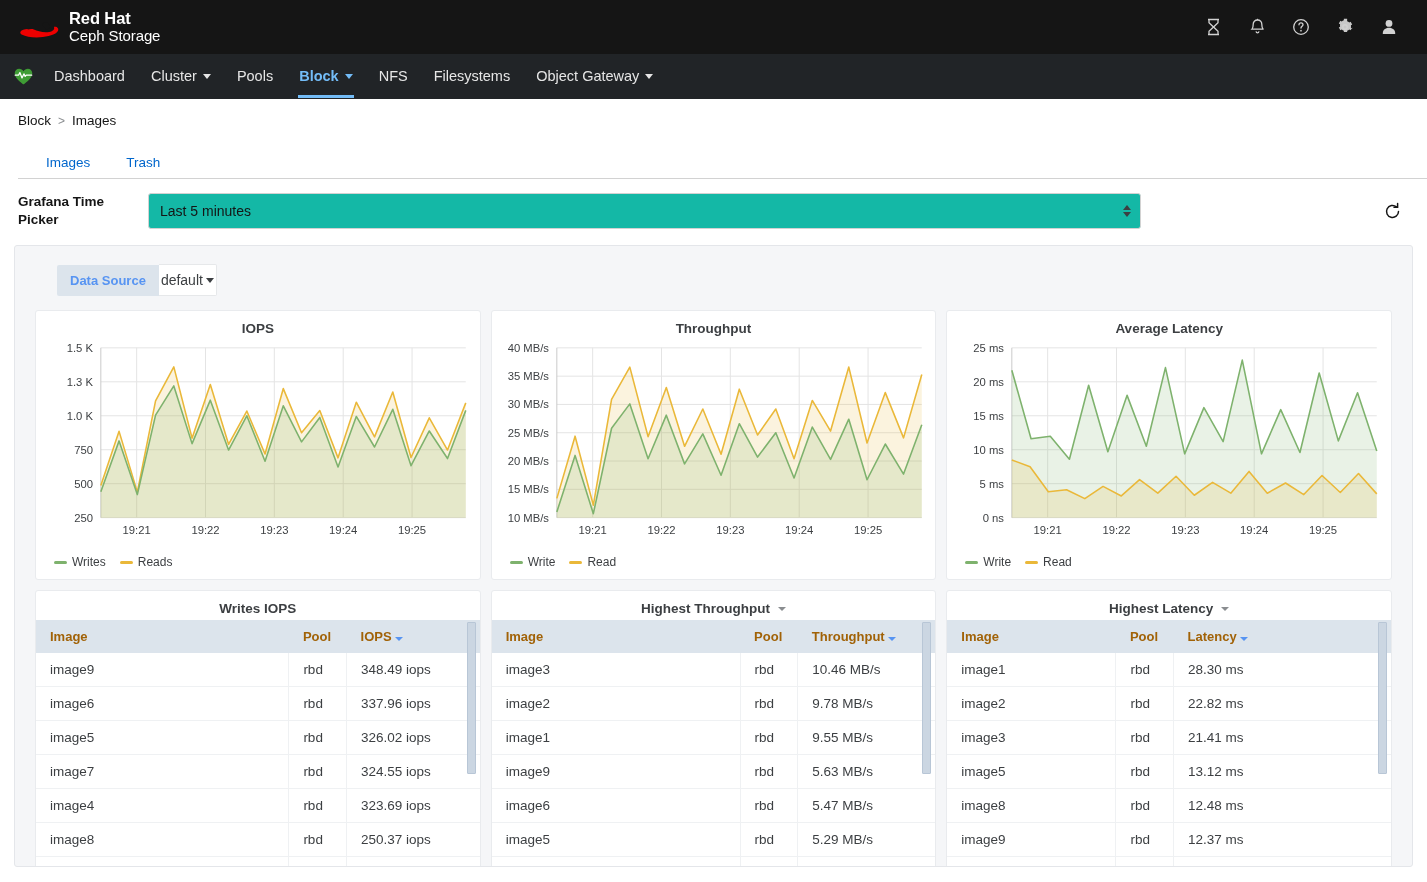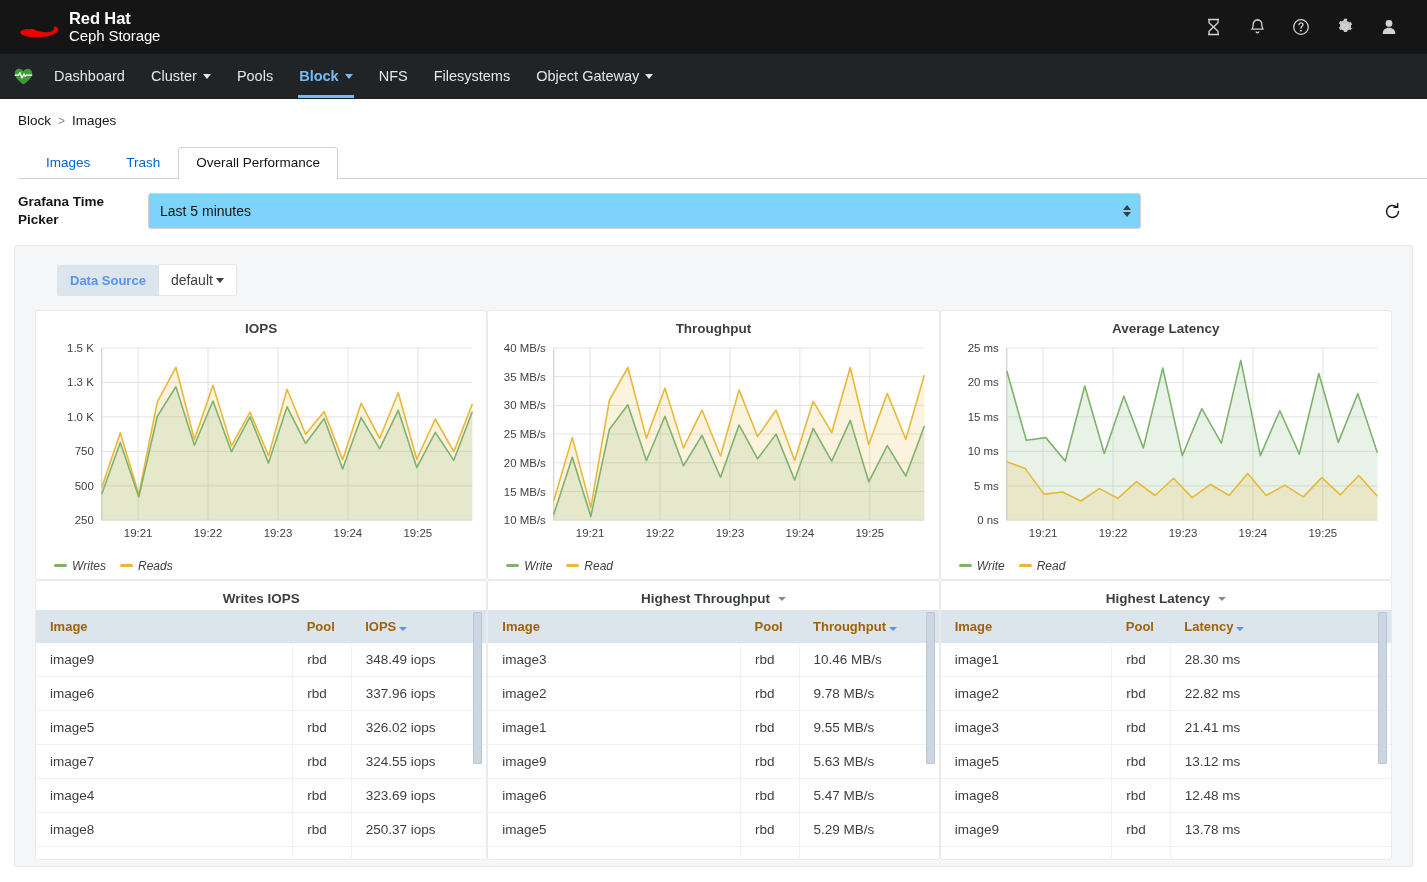--- a/index.html
+++ b/index.html
@@ -131,21 +131,21 @@
   .picker-select {
     position: relative;
     width: 993px;
     height: 36px;
     flex: 0 0 auto;
   }
   .picker-select .box {
     width: 100%; height: 100%;
     border: 1px solid #d2d2d2;
     border-radius: 3px;
-    background: #7dd3fc;
+    background: #14b8a6;
     display: flex; align-items: center;
     padding: 0 30px 0 11px;
     font-size: 14px;
     color: #151515;
   }
   .spinner {
     position: absolute; right: 10px; top: 50%;
     transform: translateY(-50%);
     display: flex; flex-direction: column; gap: 2px;
     pointer-events: none;
@@ -185,31 +185,32 @@
     padding: 9px 13px;
     border-radius: 2px 0 0 2px;
     line-height: 1;
   }
   .ds-value {
     background: #ffffff;
     border: 1px solid #e6e8ea;
     border-left: none;
     color: #3c3f42;
     font-size: 14px;
-    padding: 8px 12px;
+    padding: 8px 2px;
     border-radius: 0 2px 2px 0;
     display: flex; align-items: center; gap: 2px;
     cursor: pointer;
     line-height: 1;
   }
   .ds-value .caret-down { border-top-color: #3c3f42; }
 
   .g-grid {
     display: grid;
     grid-template-columns: 1fr 1fr 1fr;
+    gap: 10px;
   }
   .g-card {
     background: #ffffff;
     border: 1px solid #e9ebee;
     border-radius: 3px;
   }
   .g-title {
     text-align: center;
     font-size: 13.5px;
     font-weight: bold;
@@ -221,21 +222,20 @@
 
   
   .chart-card { height: 270px; display: flex; flex-direction: column; }
   .chart-area { flex: 1; padding: 0 8px 0 4px; }
   .chart-area svg { display: block; width: 100%; height: 100%; }
   .chart-legend {
     display: flex; align-items: center; gap: 14px;
     padding: 4px 0 10px 18px;
     font-size: 12px;
     color: #3c3f42;
-    font-style: italic;
   }
   .chart-legend .lg { display: flex; align-items: center; gap: 5px; }
   .chart-legend .swatch { width: 13px; height: 3px; border-radius: 2px; display: inline-block; }
 
   
   .table-card { height: 280px; display: flex; flex-direction: column; overflow: hidden; }
   .g-table { width: 100%; border-collapse: collapse; table-layout: fixed; }
   .g-table th {
     background: #dce4ec;
     color: #a16207;
@@ -363,21 +363,20 @@
 
 <div class="breadcrumb">
   <a href="#">Block</a>
   <span class="sep">&gt;</span>
   <a href="#">Images</a>
 </div>
 
 <div class="tabs">
   <div class="tab">Images</div>
   <div class="tab">Trash</div>
-  <div class="tab active">Overall Performance</div>
 </div>
 
 <div class="picker-row">
   <div class="picker-label">Grafana Time Picker</div>
   <div class="picker-select">
     <div class="box">Last 5 minutes</div>
     <span class="spinner">
         <i class="up"></i>
         <i class="dn"></i>
       </span>
@@ -701,21 +700,21 @@
                 <td>13.12 ms</td>
               </tr>
               <tr>
                 <td>image8</td>
                 <td>rbd</td>
                 <td>12.48 ms</td>
               </tr>
               <tr>
                 <td>image9</td>
                 <td>rbd</td>
-                <td>13.78 ms</td>
+                <td>12.37 ms</td>
               </tr>
               <tr>
                 <td>image4</td>
                 <td>rbd</td>
                 <td>12.26 ms</td>
               </tr>
             </tbody>
         </table>
         <div class="tbl-scrollbar"></div>
       </div>

